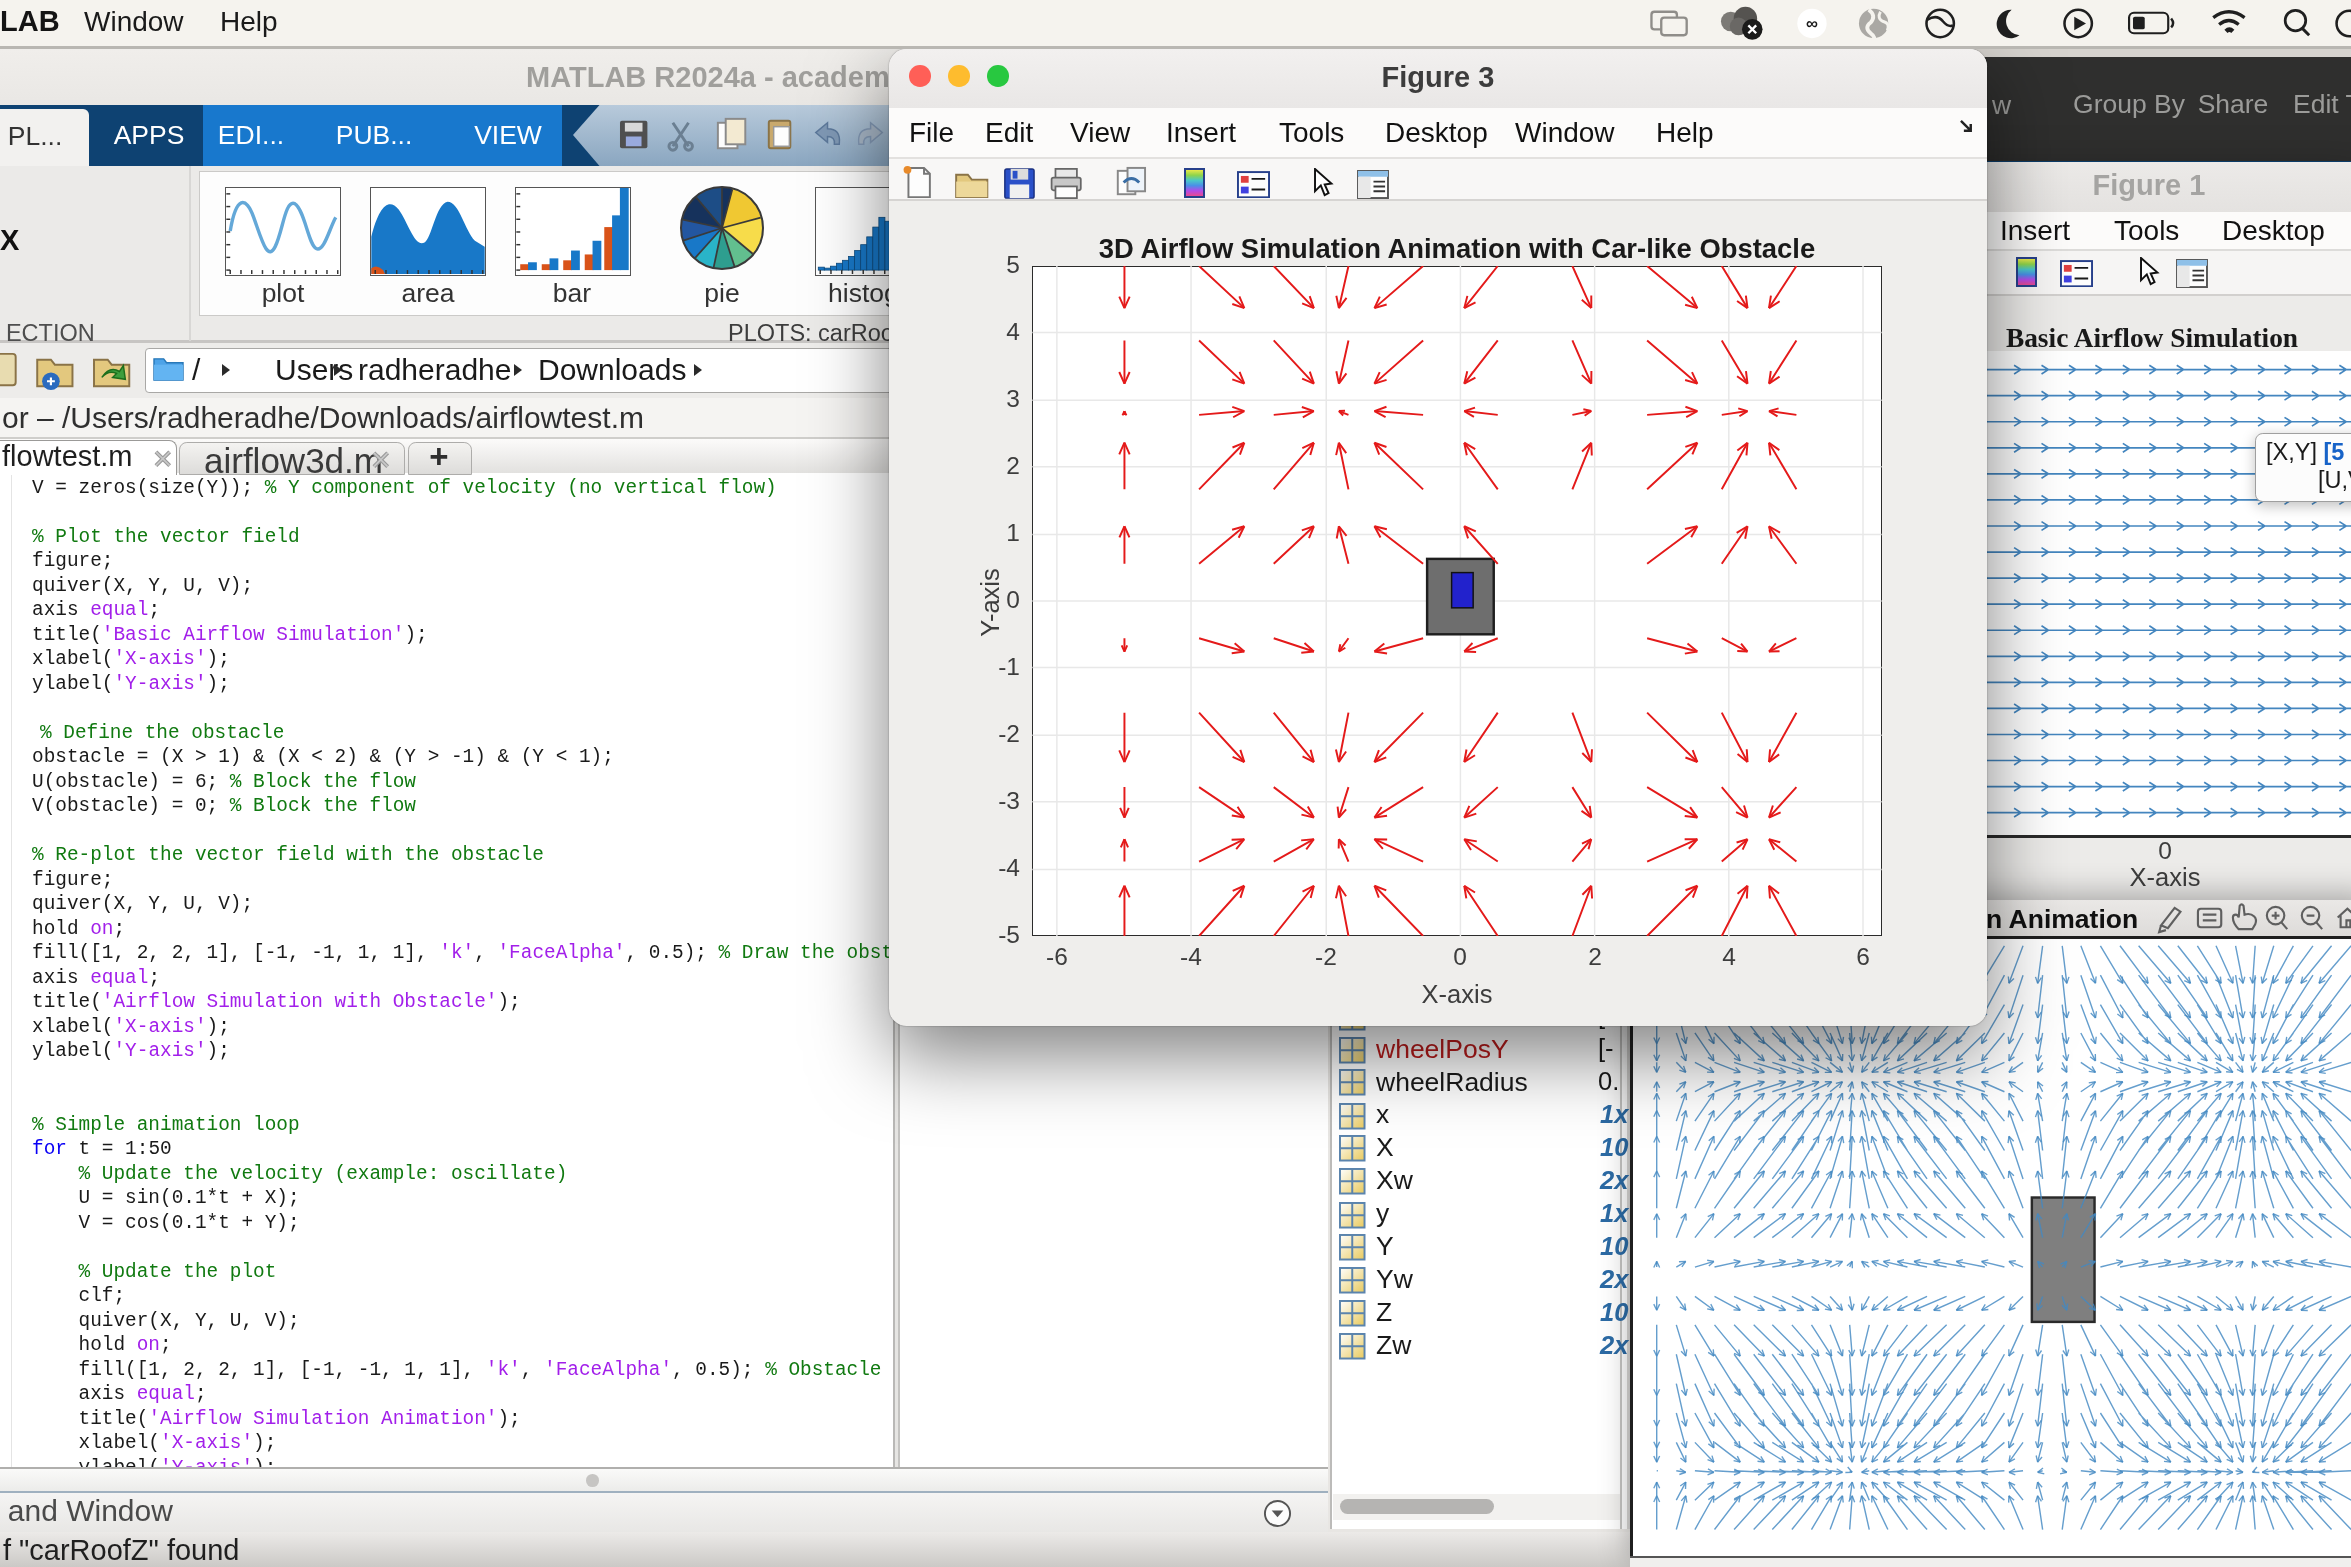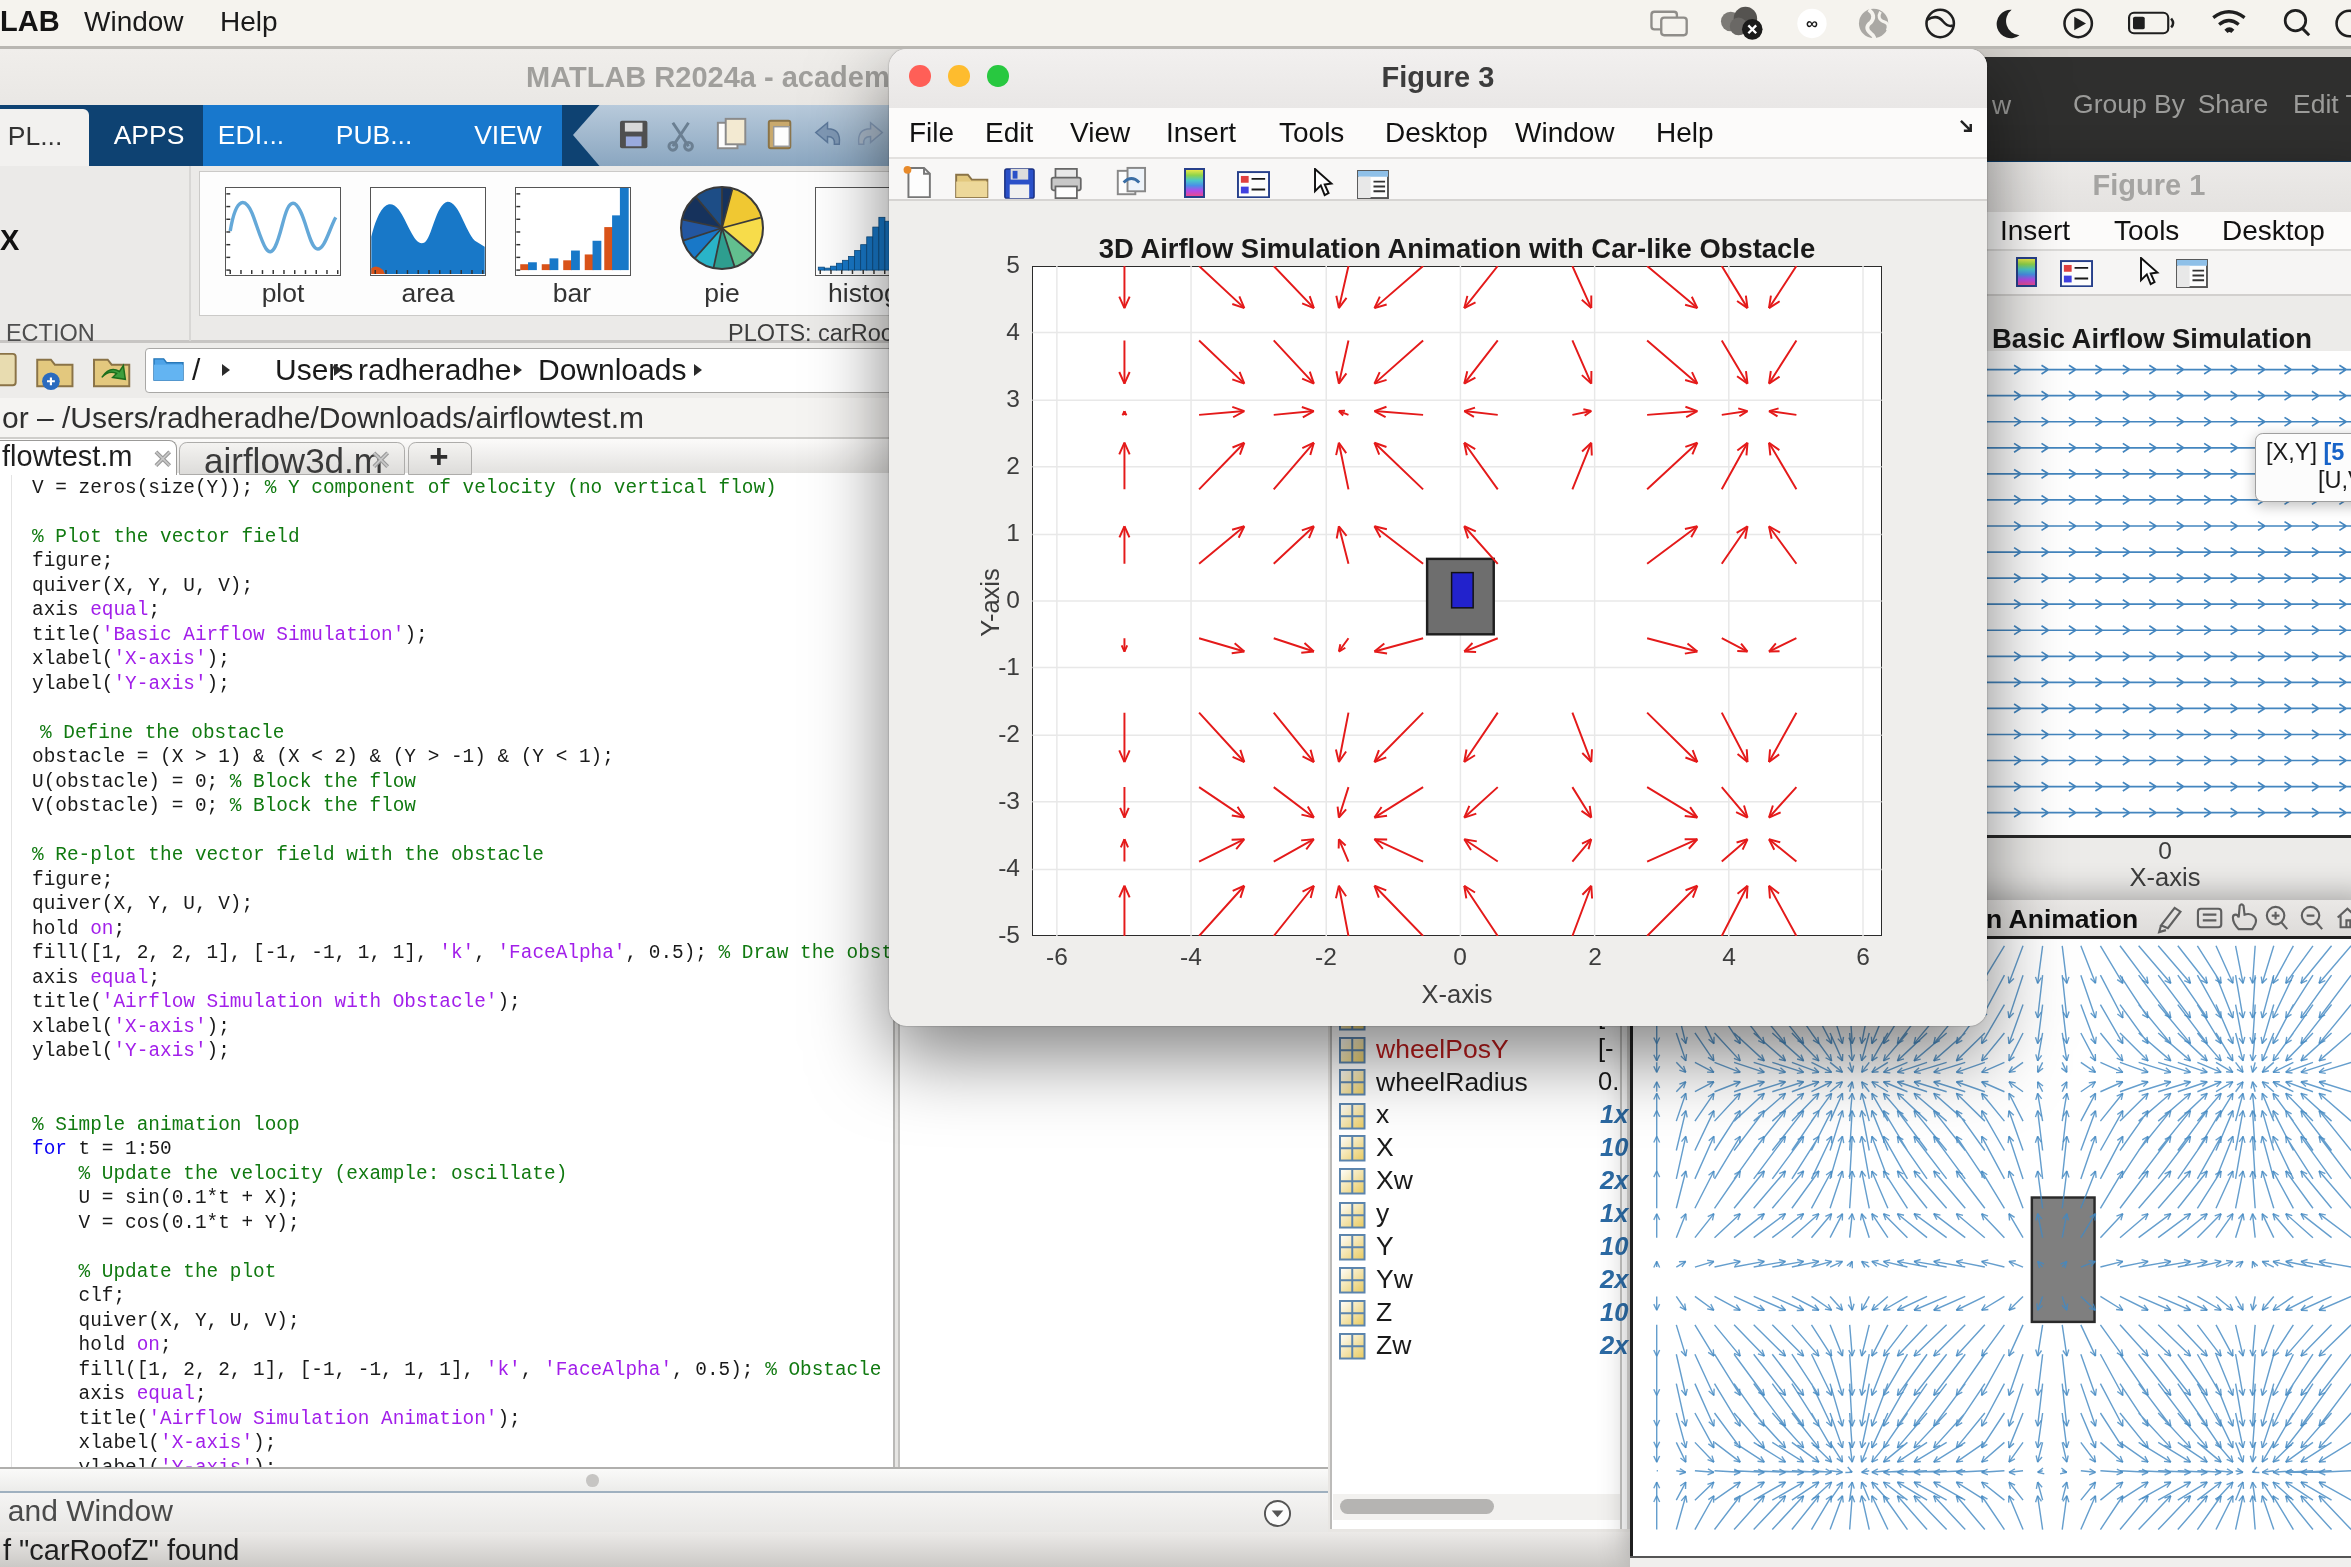--- a/index.html
+++ b/index.html
@@ -235,21 +235,21 @@
     <div style="position:absolute;left:32px;top:479px;font-family:'Liberation Mono',monospace;font-size:19.4px;line-height:1;white-space:pre;"><span style="color:#1a1a1a">V = zeros(size(Y)); </span><span style="color:#117a11">% Y component of velocity (no vertical flow)</span></div>
     <div style="position:absolute;left:32px;top:528px;font-family:'Liberation Mono',monospace;font-size:19.4px;line-height:1;white-space:pre;"><span style="color:#117a11">% Plot the vector field</span></div>
     <div style="position:absolute;left:32px;top:552px;font-family:'Liberation Mono',monospace;font-size:19.4px;line-height:1;white-space:pre;"><span style="color:#1a1a1a">figure;</span></div>
     <div style="position:absolute;left:32px;top:577px;font-family:'Liberation Mono',monospace;font-size:19.4px;line-height:1;white-space:pre;"><span style="color:#1a1a1a">quiver(X, Y, U, V);</span></div>
     <div style="position:absolute;left:32px;top:601px;font-family:'Liberation Mono',monospace;font-size:19.4px;line-height:1;white-space:pre;"><span style="color:#1a1a1a">axis </span><span style="color:#a21fea">equal</span><span style="color:#1a1a1a">;</span></div>
     <div style="position:absolute;left:32px;top:626px;font-family:'Liberation Mono',monospace;font-size:19.4px;line-height:1;white-space:pre;"><span style="color:#1a1a1a">title(</span><span style="color:#a21fea">'Basic Airflow Simulation'</span><span style="color:#1a1a1a">);</span></div>
     <div style="position:absolute;left:32px;top:650px;font-family:'Liberation Mono',monospace;font-size:19.4px;line-height:1;white-space:pre;"><span style="color:#1a1a1a">xlabel(</span><span style="color:#a21fea">'X-axis'</span><span style="color:#1a1a1a">);</span></div>
     <div style="position:absolute;left:32px;top:675px;font-family:'Liberation Mono',monospace;font-size:19.4px;line-height:1;white-space:pre;"><span style="color:#1a1a1a">ylabel(</span><span style="color:#a21fea">'Y-axis'</span><span style="color:#1a1a1a">);</span></div>
     <div style="position:absolute;left:40px;top:724px;font-family:'Liberation Mono',monospace;font-size:19.4px;line-height:1;white-space:pre;"><span style="color:#117a11">% Define the obstacle</span></div>
     <div style="position:absolute;left:32px;top:748px;font-family:'Liberation Mono',monospace;font-size:19.4px;line-height:1;white-space:pre;"><span style="color:#1a1a1a">obstacle = (X &gt; 1) &amp; (X &lt; 2) &amp; (Y &gt; -1) &amp; (Y &lt; 1);</span></div>
-    <div style="position:absolute;left:32px;top:773px;font-family:'Liberation Mono',monospace;font-size:19.4px;line-height:1;white-space:pre;"><span style="color:#1a1a1a">U(obstacle) = 0; </span><span style="color:#117a11">% Block the flow</span></div>
+    <div style="position:absolute;left:32px;top:773px;font-family:'Liberation Mono',monospace;font-size:19.4px;line-height:1;white-space:pre;"><span style="color:#1a1a1a">U(obstacle) = 6; </span><span style="color:#117a11">% Block the flow</span></div>
     <div style="position:absolute;left:32px;top:797px;font-family:'Liberation Mono',monospace;font-size:19.4px;line-height:1;white-space:pre;"><span style="color:#1a1a1a">V(obstacle) = 0; </span><span style="color:#117a11">% Block the flow</span></div>
     <div style="position:absolute;left:32px;top:846px;font-family:'Liberation Mono',monospace;font-size:19.4px;line-height:1;white-space:pre;"><span style="color:#117a11">% Re-plot the vector field with the obstacle</span></div>
     <div style="position:absolute;left:32px;top:871px;font-family:'Liberation Mono',monospace;font-size:19.4px;line-height:1;white-space:pre;"><span style="color:#1a1a1a">figure;</span></div>
     <div style="position:absolute;left:32px;top:895px;font-family:'Liberation Mono',monospace;font-size:19.4px;line-height:1;white-space:pre;"><span style="color:#1a1a1a">quiver(X, Y, U, V);</span></div>
     <div style="position:absolute;left:32px;top:920px;font-family:'Liberation Mono',monospace;font-size:19.4px;line-height:1;white-space:pre;"><span style="color:#1a1a1a">hold </span><span style="color:#a21fea">on</span><span style="color:#1a1a1a">;</span></div>
     <div style="position:absolute;left:32px;top:944px;font-family:'Liberation Mono',monospace;font-size:19.4px;line-height:1;white-space:pre;"><span style="color:#1a1a1a">fill([1, 2, 2, 1], [-1, -1, 1, 1], </span><span style="color:#a21fea">'k'</span><span style="color:#1a1a1a">, </span><span style="color:#a21fea">'FaceAlpha'</span><span style="color:#1a1a1a">, 0.5); </span><span style="color:#117a11">% Draw the obstacle</span></div>
     <div style="position:absolute;left:32px;top:969px;font-family:'Liberation Mono',monospace;font-size:19.4px;line-height:1;white-space:pre;"><span style="color:#1a1a1a">axis </span><span style="color:#a21fea">equal</span><span style="color:#1a1a1a">;</span></div>
     <div style="position:absolute;left:32px;top:993px;font-family:'Liberation Mono',monospace;font-size:19.4px;line-height:1;white-space:pre;"><span style="color:#1a1a1a">title(</span><span style="color:#a21fea">'Airflow Simulation with Obstacle'</span><span style="color:#1a1a1a">);</span></div>
     <div style="position:absolute;left:32px;top:1018px;font-family:'Liberation Mono',monospace;font-size:19.4px;line-height:1;white-space:pre;"><span style="color:#1a1a1a">xlabel(</span><span style="color:#a21fea">'X-axis'</span><span style="color:#1a1a1a">);</span></div>
     <div style="position:absolute;left:32px;top:1042px;font-family:'Liberation Mono',monospace;font-size:19.4px;line-height:1;white-space:pre;"><span style="color:#1a1a1a">ylabel(</span><span style="color:#a21fea">'Y-axis'</span><span style="color:#1a1a1a">);</span></div>
@@ -459,21 +459,21 @@
     <path d="M4 1 L4 24 L10 18 L14 28 L18 26 L14 17 L21 16 Z" fill="#fff" stroke="#111" stroke-width="2"></path>
   </svg>
 <svg style="position:absolute;left:2176px;top:259px;z-index:0" width="32" height="29" viewBox="0 0 33 30">
     <rect x="1" y="1" width="31" height="28" fill="#fdfdfd" stroke="#555" stroke-width="2"></rect>
     <rect x="1" y="1" width="31" height="6" fill="#8fc0e8"></rect>
     <rect x="1" y="7" width="13" height="22" fill="#e8e8e8"></rect>
     <path d="M17 12 h12 M17 17 h12 M17 22 h12" stroke="#333" stroke-width="2"></path>
   </svg>
 <div style="position:absolute;left:1955px;top:296px;width:417px;height:604px;background:#ecebe9;"></div>
 <div style="position:absolute;left:1955px;top:351px;width:417px;height:484px;background:#ffffff;"></div>
-<div style="position:absolute;top:325px;font-family:Liberation Sans, sans-serif;font-size:27.4px;font-weight:700;color:#1a1a1a;line-height:1;white-space:pre;left:2152px;transform:translateX(-50%);">Basic Airflow Simulation</div>
+<div style="position:absolute;top:325px;font-family:Liberation Serif, serif;font-size:27.4px;font-weight:700;color:#1a1a1a;line-height:1;white-space:pre;left:2152px;transform:translateX(-50%);">Basic Airflow Simulation</div>
 <svg style="position:absolute;left:1955px;top:351px" width="417" height="484" viewBox="1995 358 425 494">
     <path d="M2002 377.0 h60 M2055 372.5 L2062 377.0 L2055 381.5 M2030 377.0 h60 M2083 372.5 L2090 377.0 L2083 381.5 M2058 377.0 h60 M2111 372.5 L2118 377.0 L2111 381.5 M2085 377.0 h60 M2138 372.5 L2145 377.0 L2138 381.5 M2113 377.0 h60 M2166 372.5 L2173 377.0 L2166 381.5 M2140 377.0 h60 M2193 372.5 L2200 377.0 L2193 381.5 M2168 377.0 h60 M2221 372.5 L2228 377.0 L2221 381.5 M2196 377.0 h60 M2249 372.5 L2256 377.0 L2249 381.5 M2223 377.0 h60 M2276 372.5 L2283 377.0 L2276 381.5 M2251 377.0 h60 M2304 372.5 L2311 377.0 L2304 381.5 M2278 377.0 h60 M2331 372.5 L2338 377.0 L2331 381.5 M2306 377.0 h60 M2359 372.5 L2366 377.0 L2359 381.5 M2334 377.0 h60 M2387 372.5 L2394 377.0 L2387 381.5 M2361 377.0 h60 M2414 372.5 L2421 377.0 L2414 381.5 M2389 377.0 h60 M2442 372.5 L2449 377.0 L2442 381.5 M2416 377.0 h60 M2469 372.5 L2476 377.0 L2469 381.5 M2002 403.6 h60 M2055 399.1 L2062 403.6 L2055 408.1 M2030 403.6 h60 M2083 399.1 L2090 403.6 L2083 408.1 M2058 403.6 h60 M2111 399.1 L2118 403.6 L2111 408.1 M2085 403.6 h60 M2138 399.1 L2145 403.6 L2138 408.1 M2113 403.6 h60 M2166 399.1 L2173 403.6 L2166 408.1 M2140 403.6 h60 M2193 399.1 L2200 403.6 L2193 408.1 M2168 403.6 h60 M2221 399.1 L2228 403.6 L2221 408.1 M2196 403.6 h60 M2249 399.1 L2256 403.6 L2249 408.1 M2223 403.6 h60 M2276 399.1 L2283 403.6 L2276 408.1 M2251 403.6 h60 M2304 399.1 L2311 403.6 L2304 408.1 M2278 403.6 h60 M2331 399.1 L2338 403.6 L2331 408.1 M2306 403.6 h60 M2359 399.1 L2366 403.6 L2359 408.1 M2334 403.6 h60 M2387 399.1 L2394 403.6 L2387 408.1 M2361 403.6 h60 M2414 399.1 L2421 403.6 L2414 408.1 M2389 403.6 h60 M2442 399.1 L2449 403.6 L2442 408.1 M2416 403.6 h60 M2469 399.1 L2476 403.6 L2469 408.1 M2002 430.2 h60 M2055 425.7 L2062 430.2 L2055 434.7 M2030 430.2 h60 M2083 425.7 L2090 430.2 L2083 434.7 M2058 430.2 h60 M2111 425.7 L2118 430.2 L2111 434.7 M2085 430.2 h60 M2138 425.7 L2145 430.2 L2138 434.7 M2113 430.2 h60 M2166 425.7 L2173 430.2 L2166 434.7 M2140 430.2 h60 M2193 425.7 L2200 430.2 L2193 434.7 M2168 430.2 h60 M2221 425.7 L2228 430.2 L2221 434.7 M2196 430.2 h60 M2249 425.7 L2256 430.2 L2249 434.7 M2223 430.2 h60 M2276 425.7 L2283 430.2 L2276 434.7 M2251 430.2 h60 M2304 425.7 L2311 430.2 L2304 434.7 M2278 430.2 h60 M2331 425.7 L2338 430.2 L2331 434.7 M2306 430.2 h60 M2359 425.7 L2366 430.2 L2359 434.7 M2334 430.2 h60 M2387 425.7 L2394 430.2 L2387 434.7 M2361 430.2 h60 M2414 425.7 L2421 430.2 L2414 434.7 M2389 430.2 h60 M2442 425.7 L2449 430.2 L2442 434.7 M2416 430.2 h60 M2469 425.7 L2476 430.2 L2469 434.7 M2002 456.8 h60 M2055 452.3 L2062 456.8 L2055 461.3 M2030 456.8 h60 M2083 452.3 L2090 456.8 L2083 461.3 M2058 456.8 h60 M2111 452.3 L2118 456.8 L2111 461.3 M2085 456.8 h60 M2138 452.3 L2145 456.8 L2138 461.3 M2113 456.8 h60 M2166 452.3 L2173 456.8 L2166 461.3 M2140 456.8 h60 M2193 452.3 L2200 456.8 L2193 461.3 M2168 456.8 h60 M2221 452.3 L2228 456.8 L2221 461.3 M2196 456.8 h60 M2249 452.3 L2256 456.8 L2249 461.3 M2223 456.8 h60 M2276 452.3 L2283 456.8 L2276 461.3 M2251 456.8 h60 M2304 452.3 L2311 456.8 L2304 461.3 M2278 456.8 h60 M2331 452.3 L2338 456.8 L2331 461.3 M2306 456.8 h60 M2359 452.3 L2366 456.8 L2359 461.3 M2334 456.8 h60 M2387 452.3 L2394 456.8 L2387 461.3 M2361 456.8 h60 M2414 452.3 L2421 456.8 L2414 461.3 M2389 456.8 h60 M2442 452.3 L2449 456.8 L2442 461.3 M2416 456.8 h60 M2469 452.3 L2476 456.8 L2469 461.3 M2002 483.4 h60 M2055 478.9 L2062 483.4 L2055 487.9 M2030 483.4 h60 M2083 478.9 L2090 483.4 L2083 487.9 M2058 483.4 h60 M2111 478.9 L2118 483.4 L2111 487.9 M2085 483.4 h60 M2138 478.9 L2145 483.4 L2138 487.9 M2113 483.4 h60 M2166 478.9 L2173 483.4 L2166 487.9 M2140 483.4 h60 M2193 478.9 L2200 483.4 L2193 487.9 M2168 483.4 h60 M2221 478.9 L2228 483.4 L2221 487.9 M2196 483.4 h60 M2249 478.9 L2256 483.4 L2249 487.9 M2223 483.4 h60 M2276 478.9 L2283 483.4 L2276 487.9 M2251 483.4 h60 M2304 478.9 L2311 483.4 L2304 487.9 M2278 483.4 h60 M2331 478.9 L2338 483.4 L2331 487.9 M2306 483.4 h60 M2359 478.9 L2366 483.4 L2359 487.9 M2334 483.4 h60 M2387 478.9 L2394 483.4 L2387 487.9 M2361 483.4 h60 M2414 478.9 L2421 483.4 L2414 487.9 M2389 483.4 h60 M2442 478.9 L2449 483.4 L2442 487.9 M2416 483.4 h60 M2469 478.9 L2476 483.4 L2469 487.9 M2002 510.0 h60 M2055 505.5 L2062 510.0 L2055 514.5 M2030 510.0 h60 M2083 505.5 L2090 510.0 L2083 514.5 M2058 510.0 h60 M2111 505.5 L2118 510.0 L2111 514.5 M2085 510.0 h60 M2138 505.5 L2145 510.0 L2138 514.5 M2113 510.0 h60 M2166 505.5 L2173 510.0 L2166 514.5 M2140 510.0 h60 M2193 505.5 L2200 510.0 L2193 514.5 M2168 510.0 h60 M2221 505.5 L2228 510.0 L2221 514.5 M2196 510.0 h60 M2249 505.5 L2256 510.0 L2249 514.5 M2223 510.0 h60 M2276 505.5 L2283 510.0 L2276 514.5 M2251 510.0 h60 M2304 505.5 L2311 510.0 L2304 514.5 M2278 510.0 h60 M2331 505.5 L2338 510.0 L2331 514.5 M2306 510.0 h60 M2359 505.5 L2366 510.0 L2359 514.5 M2334 510.0 h60 M2387 505.5 L2394 510.0 L2387 514.5 M2361 510.0 h60 M2414 505.5 L2421 510.0 L2414 514.5 M2389 510.0 h60 M2442 505.5 L2449 510.0 L2442 514.5 M2416 510.0 h60 M2469 505.5 L2476 510.0 L2469 514.5 M2002 536.6 h60 M2055 532.1 L2062 536.6 L2055 541.1 M2030 536.6 h60 M2083 532.1 L2090 536.6 L2083 541.1 M2058 536.6 h60 M2111 532.1 L2118 536.6 L2111 541.1 M2085 536.6 h60 M2138 532.1 L2145 536.6 L2138 541.1 M2113 536.6 h60 M2166 532.1 L2173 536.6 L2166 541.1 M2140 536.6 h60 M2193 532.1 L2200 536.6 L2193 541.1 M2168 536.6 h60 M2221 532.1 L2228 536.6 L2221 541.1 M2196 536.6 h60 M2249 532.1 L2256 536.6 L2249 541.1 M2223 536.6 h60 M2276 532.1 L2283 536.6 L2276 541.1 M2251 536.6 h60 M2304 532.1 L2311 536.6 L2304 541.1 M2278 536.6 h60 M2331 532.1 L2338 536.6 L2331 541.1 M2306 536.6 h60 M2359 532.1 L2366 536.6 L2359 541.1 M2334 536.6 h60 M2387 532.1 L2394 536.6 L2387 541.1 M2361 536.6 h60 M2414 532.1 L2421 536.6 L2414 541.1 M2389 536.6 h60 M2442 532.1 L2449 536.6 L2442 541.1 M2416 536.6 h60 M2469 532.1 L2476 536.6 L2469 541.1 M2002 563.2 h60 M2055 558.7 L2062 563.2 L2055 567.7 M2030 563.2 h60 M2083 558.7 L2090 563.2 L2083 567.7 M2058 563.2 h60 M2111 558.7 L2118 563.2 L2111 567.7 M2085 563.2 h60 M2138 558.7 L2145 563.2 L2138 567.7 M2113 563.2 h60 M2166 558.7 L2173 563.2 L2166 567.7 M2140 563.2 h60 M2193 558.7 L2200 563.2 L2193 567.7 M2168 563.2 h60 M2221 558.7 L2228 563.2 L2221 567.7 M2196 563.2 h60 M2249 558.7 L2256 563.2 L2249 567.7 M2223 563.2 h60 M2276 558.7 L2283 563.2 L2276 567.7 M2251 563.2 h60 M2304 558.7 L2311 563.2 L2304 567.7 M2278 563.2 h60 M2331 558.7 L2338 563.2 L2331 567.7 M2306 563.2 h60 M2359 558.7 L2366 563.2 L2359 567.7 M2334 563.2 h60 M2387 558.7 L2394 563.2 L2387 567.7 M2361 563.2 h60 M2414 558.7 L2421 563.2 L2414 567.7 M2389 563.2 h60 M2442 558.7 L2449 563.2 L2442 567.7 M2416 563.2 h60 M2469 558.7 L2476 563.2 L2469 567.7 M2002 589.8 h60 M2055 585.3 L2062 589.8 L2055 594.3 M2030 589.8 h60 M2083 585.3 L2090 589.8 L2083 594.3 M2058 589.8 h60 M2111 585.3 L2118 589.8 L2111 594.3 M2085 589.8 h60 M2138 585.3 L2145 589.8 L2138 594.3 M2113 589.8 h60 M2166 585.3 L2173 589.8 L2166 594.3 M2140 589.8 h60 M2193 585.3 L2200 589.8 L2193 594.3 M2168 589.8 h60 M2221 585.3 L2228 589.8 L2221 594.3 M2196 589.8 h60 M2249 585.3 L2256 589.8 L2249 594.3 M2223 589.8 h60 M2276 585.3 L2283 589.8 L2276 594.3 M2251 589.8 h60 M2304 585.3 L2311 589.8 L2304 594.3 M2278 589.8 h60 M2331 585.3 L2338 589.8 L2331 594.3 M2306 589.8 h60 M2359 585.3 L2366 589.8 L2359 594.3 M2334 589.8 h60 M2387 585.3 L2394 589.8 L2387 594.3 M2361 589.8 h60 M2414 585.3 L2421 589.8 L2414 594.3 M2389 589.8 h60 M2442 585.3 L2449 589.8 L2442 594.3 M2416 589.8 h60 M2469 585.3 L2476 589.8 L2469 594.3 M2002 616.4 h60 M2055 611.9 L2062 616.4 L2055 620.9 M2030 616.4 h60 M2083 611.9 L2090 616.4 L2083 620.9 M2058 616.4 h60 M2111 611.9 L2118 616.4 L2111 620.9 M2085 616.4 h60 M2138 611.9 L2145 616.4 L2138 620.9 M2113 616.4 h60 M2166 611.9 L2173 616.4 L2166 620.9 M2140 616.4 h60 M2193 611.9 L2200 616.4 L2193 620.9 M2168 616.4 h60 M2221 611.9 L2228 616.4 L2221 620.9 M2196 616.4 h60 M2249 611.9 L2256 616.4 L2249 620.9 M2223 616.4 h60 M2276 611.9 L2283 616.4 L2276 620.9 M2251 616.4 h60 M2304 611.9 L2311 616.4 L2304 620.9 M2278 616.4 h60 M2331 611.9 L2338 616.4 L2331 620.9 M2306 616.4 h60 M2359 611.9 L2366 616.4 L2359 620.9 M2334 616.4 h60 M2387 611.9 L2394 616.4 L2387 620.9 M2361 616.4 h60 M2414 611.9 L2421 616.4 L2414 620.9 M2389 616.4 h60 M2442 611.9 L2449 616.4 L2442 620.9 M2416 616.4 h60 M2469 611.9 L2476 616.4 L2469 620.9 M2002 643.0 h60 M2055 638.5 L2062 643.0 L2055 647.5 M2030 643.0 h60 M2083 638.5 L2090 643.0 L2083 647.5 M2058 643.0 h60 M2111 638.5 L2118 643.0 L2111 647.5 M2085 643.0 h60 M2138 638.5 L2145 643.0 L2138 647.5 M2113 643.0 h60 M2166 638.5 L2173 643.0 L2166 647.5 M2140 643.0 h60 M2193 638.5 L2200 643.0 L2193 647.5 M2168 643.0 h60 M2221 638.5 L2228 643.0 L2221 647.5 M2196 643.0 h60 M2249 638.5 L2256 643.0 L2249 647.5 M2223 643.0 h60 M2276 638.5 L2283 643.0 L2276 647.5 M2251 643.0 h60 M2304 638.5 L2311 643.0 L2304 647.5 M2278 643.0 h60 M2331 638.5 L2338 643.0 L2331 647.5 M2306 643.0 h60 M2359 638.5 L2366 643.0 L2359 647.5 M2334 643.0 h60 M2387 638.5 L2394 643.0 L2387 647.5 M2361 643.0 h60 M2414 638.5 L2421 643.0 L2414 647.5 M2389 643.0 h60 M2442 638.5 L2449 643.0 L2442 647.5 M2416 643.0 h60 M2469 638.5 L2476 643.0 L2469 647.5 M2002 669.6 h60 M2055 665.1 L2062 669.6 L2055 674.1 M2030 669.6 h60 M2083 665.1 L2090 669.6 L2083 674.1 M2058 669.6 h60 M2111 665.1 L2118 669.6 L2111 674.1 M2085 669.6 h60 M2138 665.1 L2145 669.6 L2138 674.1 M2113 669.6 h60 M2166 665.1 L2173 669.6 L2166 674.1 M2140 669.6 h60 M2193 665.1 L2200 669.6 L2193 674.1 M2168 669.6 h60 M2221 665.1 L2228 669.6 L2221 674.1 M2196 669.6 h60 M2249 665.1 L2256 669.6 L2249 674.1 M2223 669.6 h60 M2276 665.1 L2283 669.6 L2276 674.1 M2251 669.6 h60 M2304 665.1 L2311 669.6 L2304 674.1 M2278 669.6 h60 M2331 665.1 L2338 669.6 L2331 674.1 M2306 669.6 h60 M2359 665.1 L2366 669.6 L2359 674.1 M2334 669.6 h60 M2387 665.1 L2394 669.6 L2387 674.1 M2361 669.6 h60 M2414 665.1 L2421 669.6 L2414 674.1 M2389 669.6 h60 M2442 665.1 L2449 669.6 L2442 674.1 M2416 669.6 h60 M2469 665.1 L2476 669.6 L2469 674.1 M2002 696.2 h60 M2055 691.7 L2062 696.2 L2055 700.7 M2030 696.2 h60 M2083 691.7 L2090 696.2 L2083 700.7 M2058 696.2 h60 M2111 691.7 L2118 696.2 L2111 700.7 M2085 696.2 h60 M2138 691.7 L2145 696.2 L2138 700.7 M2113 696.2 h60 M2166 691.7 L2173 696.2 L2166 700.7 M2140 696.2 h60 M2193 691.7 L2200 696.2 L2193 700.7 M2168 696.2 h60 M2221 691.7 L2228 696.2 L2221 700.7 M2196 696.2 h60 M2249 691.7 L2256 696.2 L2249 700.7 M2223 696.2 h60 M2276 691.7 L2283 696.2 L2276 700.7 M2251 696.2 h60 M2304 691.7 L2311 696.2 L2304 700.7 M2278 696.2 h60 M2331 691.7 L2338 696.2 L2331 700.7 M2306 696.2 h60 M2359 691.7 L2366 696.2 L2359 700.7 M2334 696.2 h60 M2387 691.7 L2394 696.2 L2387 700.7 M2361 696.2 h60 M2414 691.7 L2421 696.2 L2414 700.7 M2389 696.2 h60 M2442 691.7 L2449 696.2 L2442 700.7 M2416 696.2 h60 M2469 691.7 L2476 696.2 L2469 700.7 M2002 722.8 h60 M2055 718.3 L2062 722.8 L2055 727.3 M2030 722.8 h60 M2083 718.3 L2090 722.8 L2083 727.3 M2058 722.8 h60 M2111 718.3 L2118 722.8 L2111 727.3 M2085 722.8 h60 M2138 718.3 L2145 722.8 L2138 727.3 M2113 722.8 h60 M2166 718.3 L2173 722.8 L2166 727.3 M2140 722.8 h60 M2193 718.3 L2200 722.8 L2193 727.3 M2168 722.8 h60 M2221 718.3 L2228 722.8 L2221 727.3 M2196 722.8 h60 M2249 718.3 L2256 722.8 L2249 727.3 M2223 722.8 h60 M2276 718.3 L2283 722.8 L2276 727.3 M2251 722.8 h60 M2304 718.3 L2311 722.8 L2304 727.3 M2278 722.8 h60 M2331 718.3 L2338 722.8 L2331 727.3 M2306 722.8 h60 M2359 718.3 L2366 722.8 L2359 727.3 M2334 722.8 h60 M2387 718.3 L2394 722.8 L2387 727.3 M2361 722.8 h60 M2414 718.3 L2421 722.8 L2414 727.3 M2389 722.8 h60 M2442 718.3 L2449 722.8 L2442 727.3 M2416 722.8 h60 M2469 718.3 L2476 722.8 L2469 727.3 M2002 749.4 h60 M2055 744.9 L2062 749.4 L2055 753.9 M2030 749.4 h60 M2083 744.9 L2090 749.4 L2083 753.9 M2058 749.4 h60 M2111 744.9 L2118 749.4 L2111 753.9 M2085 749.4 h60 M2138 744.9 L2145 749.4 L2138 753.9 M2113 749.4 h60 M2166 744.9 L2173 749.4 L2166 753.9 M2140 749.4 h60 M2193 744.9 L2200 749.4 L2193 753.9 M2168 749.4 h60 M2221 744.9 L2228 749.4 L2221 753.9 M2196 749.4 h60 M2249 744.9 L2256 749.4 L2249 753.9 M2223 749.4 h60 M2276 744.9 L2283 749.4 L2276 753.9 M2251 749.4 h60 M2304 744.9 L2311 749.4 L2304 753.9 M2278 749.4 h60 M2331 744.9 L2338 749.4 L2331 753.9 M2306 749.4 h60 M2359 744.9 L2366 749.4 L2359 753.9 M2334 749.4 h60 M2387 744.9 L2394 749.4 L2387 753.9 M2361 749.4 h60 M2414 744.9 L2421 749.4 L2414 753.9 M2389 749.4 h60 M2442 744.9 L2449 749.4 L2442 753.9 M2416 749.4 h60 M2469 744.9 L2476 749.4 L2469 753.9 M2002 776.0 h60 M2055 771.5 L2062 776.0 L2055 780.5 M2030 776.0 h60 M2083 771.5 L2090 776.0 L2083 780.5 M2058 776.0 h60 M2111 771.5 L2118 776.0 L2111 780.5 M2085 776.0 h60 M2138 771.5 L2145 776.0 L2138 780.5 M2113 776.0 h60 M2166 771.5 L2173 776.0 L2166 780.5 M2140 776.0 h60 M2193 771.5 L2200 776.0 L2193 780.5 M2168 776.0 h60 M2221 771.5 L2228 776.0 L2221 780.5 M2196 776.0 h60 M2249 771.5 L2256 776.0 L2249 780.5 M2223 776.0 h60 M2276 771.5 L2283 776.0 L2276 780.5 M2251 776.0 h60 M2304 771.5 L2311 776.0 L2304 780.5 M2278 776.0 h60 M2331 771.5 L2338 776.0 L2331 780.5 M2306 776.0 h60 M2359 771.5 L2366 776.0 L2359 780.5 M2334 776.0 h60 M2387 771.5 L2394 776.0 L2387 780.5 M2361 776.0 h60 M2414 771.5 L2421 776.0 L2414 780.5 M2389 776.0 h60 M2442 771.5 L2449 776.0 L2442 780.5 M2416 776.0 h60 M2469 771.5 L2476 776.0 L2469 780.5 M2002 802.6 h60 M2055 798.1 L2062 802.6 L2055 807.1 M2030 802.6 h60 M2083 798.1 L2090 802.6 L2083 807.1 M2058 802.6 h60 M2111 798.1 L2118 802.6 L2111 807.1 M2085 802.6 h60 M2138 798.1 L2145 802.6 L2138 807.1 M2113 802.6 h60 M2166 798.1 L2173 802.6 L2166 807.1 M2140 802.6 h60 M2193 798.1 L2200 802.6 L2193 807.1 M2168 802.6 h60 M2221 798.1 L2228 802.6 L2221 807.1 M2196 802.6 h60 M2249 798.1 L2256 802.6 L2249 807.1 M2223 802.6 h60 M2276 798.1 L2283 802.6 L2276 807.1 M2251 802.6 h60 M2304 798.1 L2311 802.6 L2304 807.1 M2278 802.6 h60 M2331 798.1 L2338 802.6 L2331 807.1 M2306 802.6 h60 M2359 798.1 L2366 802.6 L2359 807.1 M2334 802.6 h60 M2387 798.1 L2394 802.6 L2387 807.1 M2361 802.6 h60 M2414 798.1 L2421 802.6 L2414 807.1 M2389 802.6 h60 M2442 798.1 L2449 802.6 L2442 807.1 M2416 802.6 h60 M2469 798.1 L2476 802.6 L2469 807.1 M2002 829.2 h60 M2055 824.7 L2062 829.2 L2055 833.7 M2030 829.2 h60 M2083 824.7 L2090 829.2 L2083 833.7 M2058 829.2 h60 M2111 824.7 L2118 829.2 L2111 833.7 M2085 829.2 h60 M2138 824.7 L2145 829.2 L2138 833.7 M2113 829.2 h60 M2166 824.7 L2173 829.2 L2166 833.7 M2140 829.2 h60 M2193 824.7 L2200 829.2 L2193 833.7 M2168 829.2 h60 M2221 824.7 L2228 829.2 L2221 833.7 M2196 829.2 h60 M2249 824.7 L2256 829.2 L2249 833.7 M2223 829.2 h60 M2276 824.7 L2283 829.2 L2276 833.7 M2251 829.2 h60 M2304 824.7 L2311 829.2 L2304 833.7 M2278 829.2 h60 M2331 824.7 L2338 829.2 L2331 833.7 M2306 829.2 h60 M2359 824.7 L2366 829.2 L2359 833.7 M2334 829.2 h60 M2387 824.7 L2394 829.2 L2387 833.7 M2361 829.2 h60 M2414 824.7 L2421 829.2 L2414 833.7 M2389 829.2 h60 M2442 824.7 L2449 829.2 L2442 833.7 M2416 829.2 h60 M2469 824.7 L2476 829.2 L2469 833.7" fill="none" stroke="#3a80bc" stroke-width="1.7" opacity="0.95"></path>
   </svg>
 <div style="position:absolute;left:1955px;top:835px;width:417px;height:2.5px;background:#2a2a2a;"></div>
 <div style="position:absolute;top:839px;font-family:'Liberation Sans',sans-serif;font-size:24.5px;font-weight:400;color:#3d3d3d;line-height:1;white-space:pre;left:2165px;transform:translateX(-50%);">0</div>
 <div style="position:absolute;top:865px;font-family:'Liberation Sans',sans-serif;font-size:25.5px;font-weight:400;color:#3d3d3d;line-height:1;white-space:pre;left:2165px;transform:translateX(-50%);">X-axis</div>
 <div style="position:absolute;left:2255px;top:433px;width:118px;height:67px;background:#fcfcfc;border:1.5px solid #9f9f9f;border-radius:7.8px 0 0 7.8px;box-shadow:0 3.9px 13.7px rgba(0,0,0,.25);"></div>
 <div style="position:absolute;top:441px;font-family:'Liberation Sans',sans-serif;font-size:23.5px;font-weight:400;color:#1a1a1a;line-height:1;white-space:pre;left:2266px;">[X,Y] <span style="color:#1763c8;font-weight:700">[5 1.3</span></div>
 <div style="position:absolute;top:469px;font-family:'Liberation Sans',sans-serif;font-size:23.5px;font-weight:400;color:#1a1a1a;line-height:1;white-space:pre;left:2318px;">[U,V</div>
 <div style="position:absolute;left:1630px;top:900px;width:742px;height:667px;background:#ffffff;box-shadow:0 -5.9px 29px rgba(0,0,0,.3);"></div>

